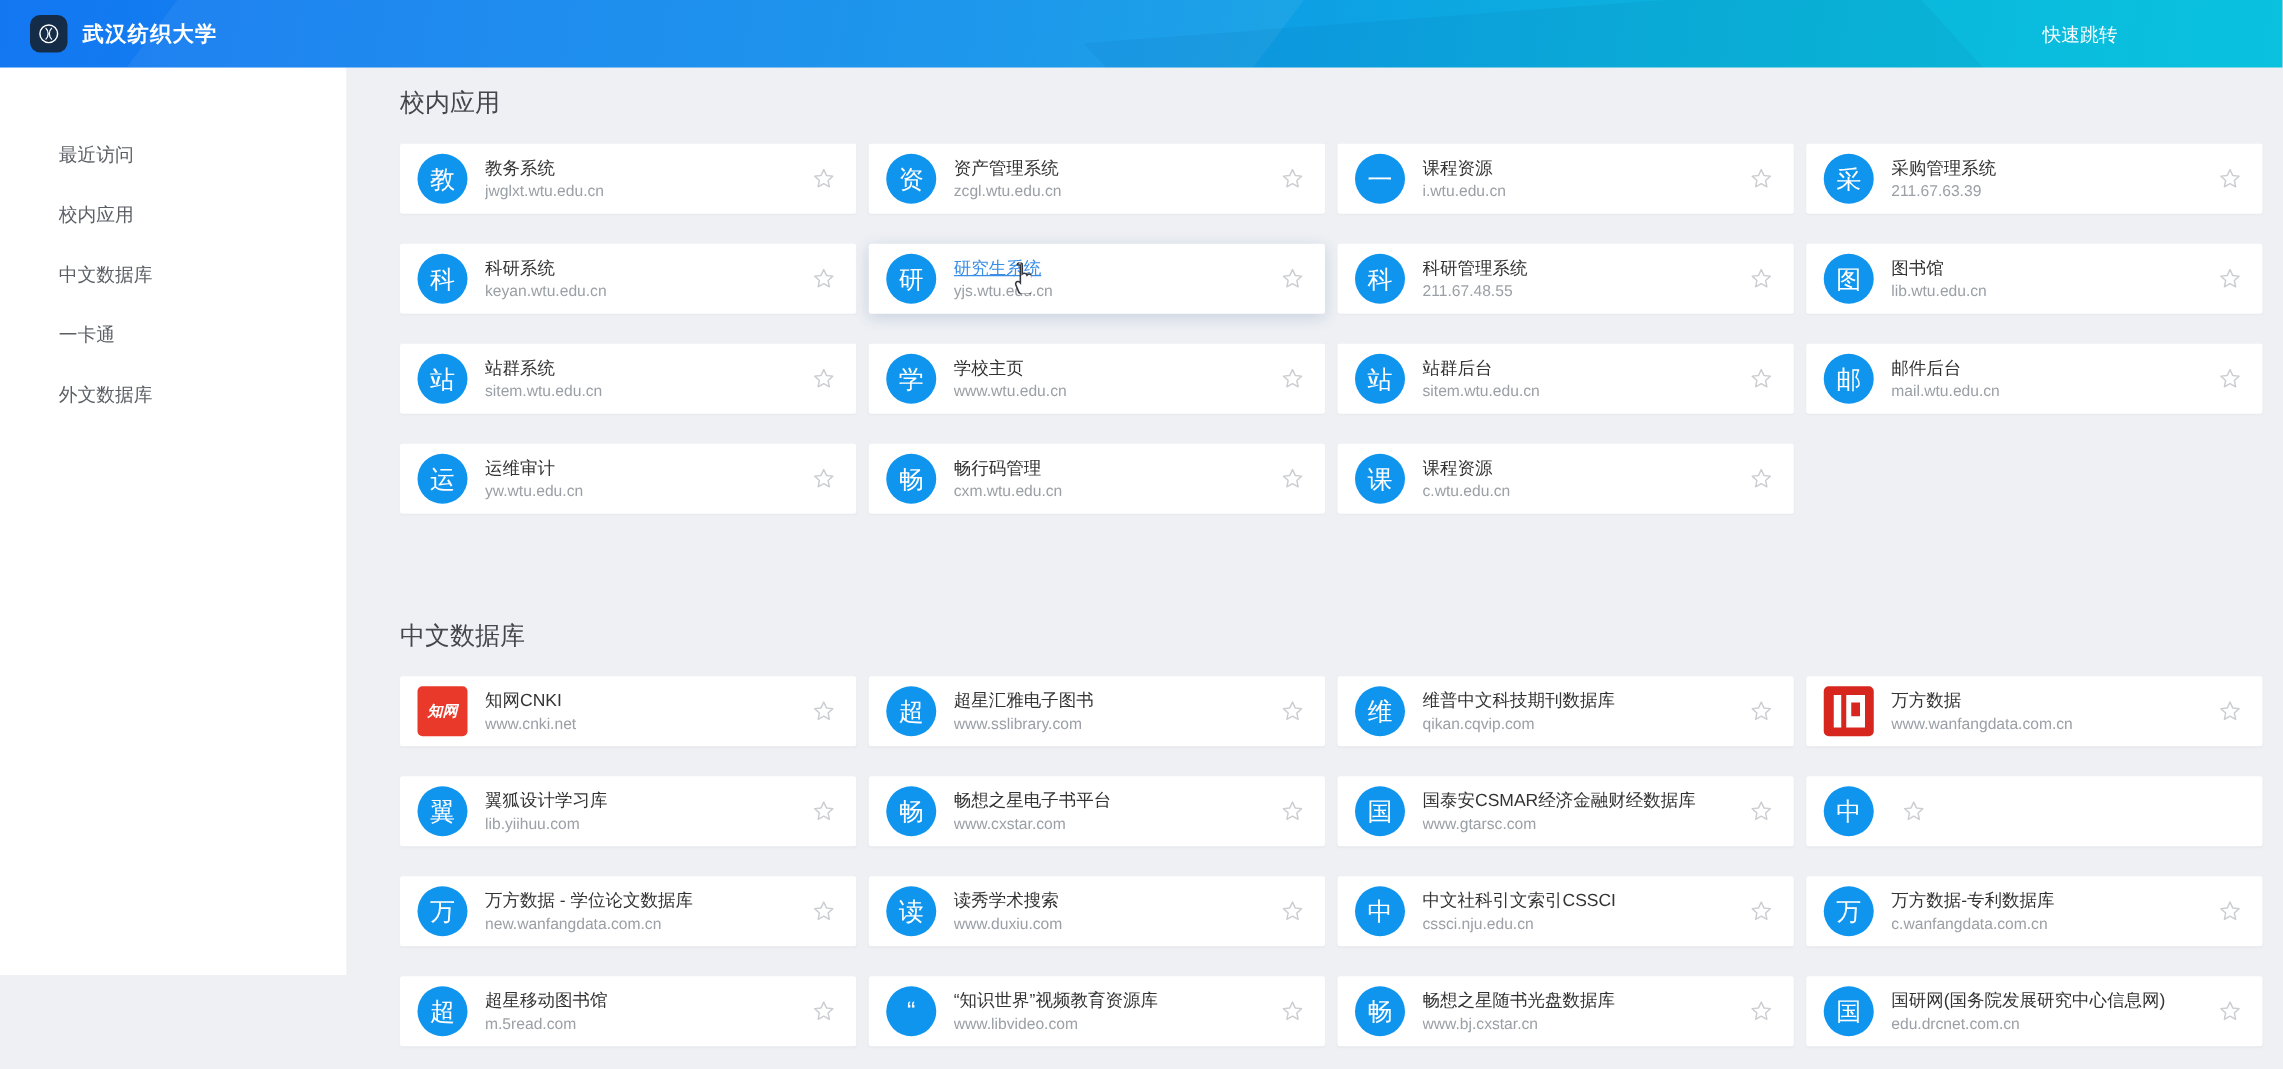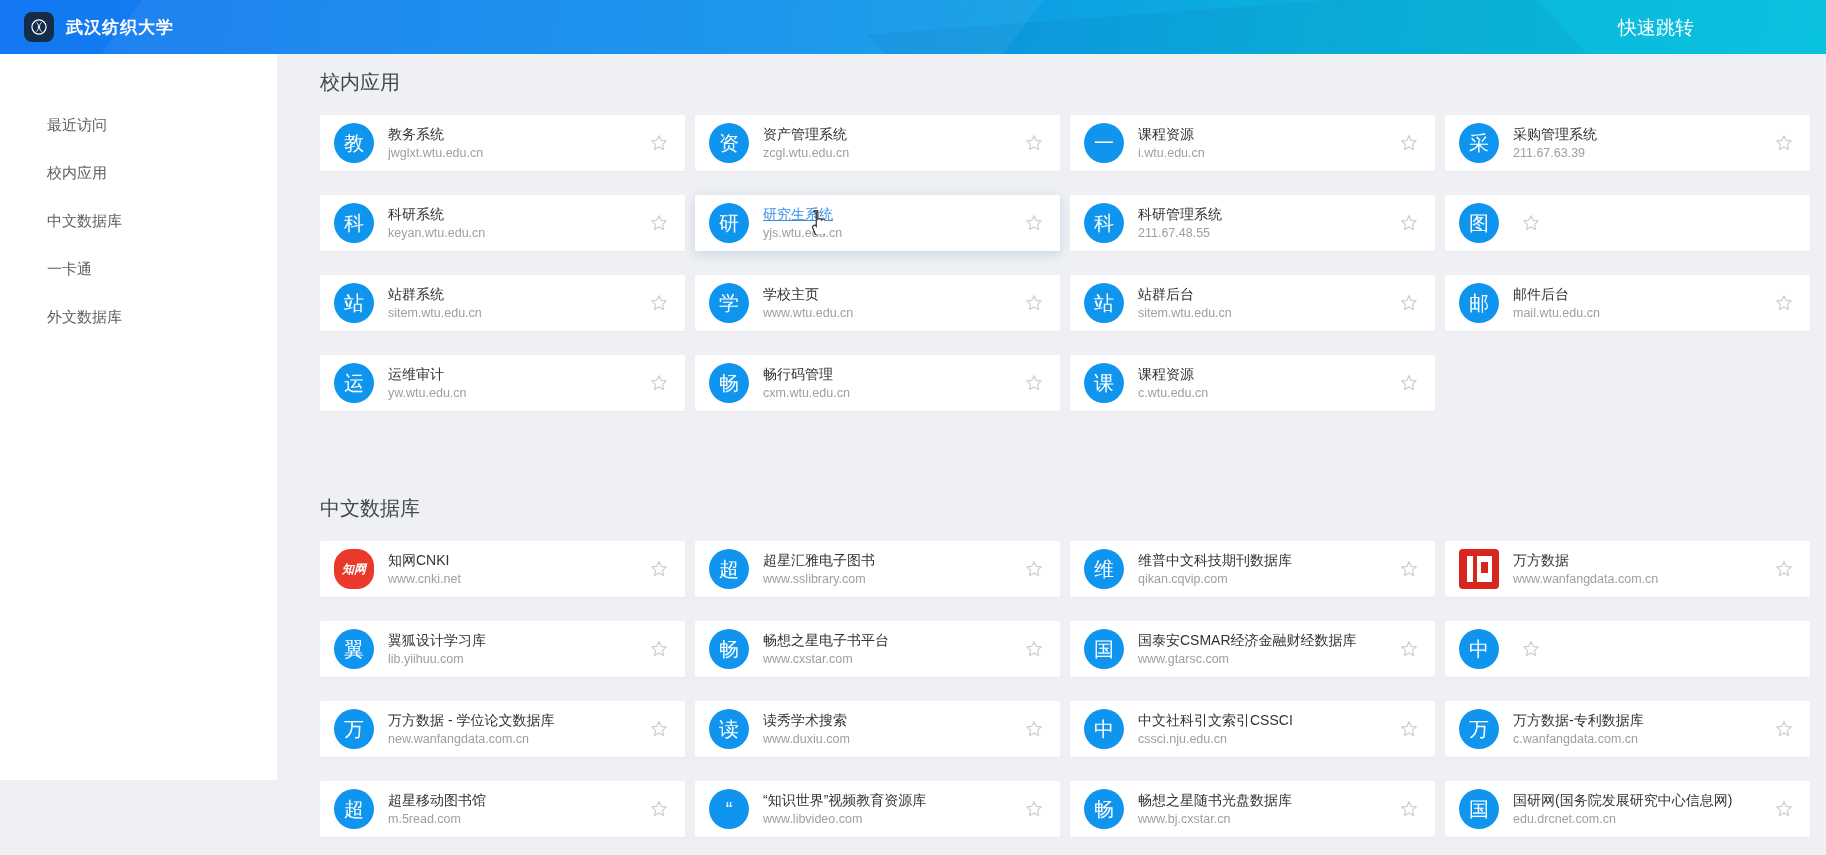--- a/index.html
+++ b/index.html
@@ -12,21 +12,21 @@
     display:flex; align-items:center; overflow:hidden; }
   .topbar::before { content:""; position:absolute; left:120px; top:-30px; width:900px; height:120px;
     background:rgba(255,255,255,0.06); transform:skewX(-35deg) rotate(3deg); }
   .topbar::after { content:""; position:absolute; left:900px; top:10px; width:700px; height:120px;
     background:rgba(0,40,90,0.05); transform:skewX(40deg) rotate(-4deg); }
   .logo-badge { width:30px; height:30px; margin-left:24px; border-radius:8px;
     background:#152c49; display:flex; align-items:center; justify-content:center; z-index:2; }
   .school-name { color:#fff; font-size:17px; font-weight:bold; margin-left:12px;
     letter-spacing:1px; z-index:2; }
   .quick-jump { position:absolute; right:132px; top:0; height:56px; display:flex;
-    align-items:center; color:#fff; font-size:19px; cursor:pointer; z-index:2; }
+    align-items:center; color:#fff; font-size:15px; cursor:pointer; z-index:2; }
 
   
   .sidebar { position:absolute; top:54px; left:0; width:277px; height:726px;
     background:#ffffff; z-index:10; }
   .side-item { margin:0 0 0 47px; height:48px; line-height:48px; font-size:15px;
     color:#5c6066; cursor:pointer; }
   .side-item:first-child { margin-top:47px; }
 
   
   .main { position:absolute; top:54px; left:277px; width:1549px; height:801px;
@@ -40,21 +40,21 @@
 
   
   .card { width:365px; height:56px; background:#fff; border-radius:2px;
     display:flex; align-items:center; padding:0 16px 0 14px; cursor:pointer;
     box-shadow:0 1px 2px rgba(0,0,0,0.03); position:relative; }
   .card.hovered { box-shadow:0 3px 12px rgba(20,60,120,0.16); }
   .app-icon { width:40px; height:40px; border-radius:50%; background:#1095ef;
     color:#fff; font-size:20px; display:flex; align-items:center; justify-content:center;
     flex:none; margin-right:14px; overflow:hidden; }
   .app-icon.sq { border-radius:4px; }
-  .app-icon.cnki { background:#e8392a; font-size:12px; font-style:italic; font-weight:bold;border-radius:17px; }
+  .app-icon.cnki { background:#e8392a; font-size:12px; font-style:italic; font-weight:bold; }
   .card-text { flex:1; min-width:0; overflow:hidden; }
   .card-title { font-size:14px; color:#333; font-weight:500; line-height:17px;
     margin-bottom:3px; white-space:nowrap; overflow:hidden; }
   .card.hovered .card-title { color:#3a8ee6; text-decoration:underline; }
   .card-url { font-size:12.5px; color:#9aa0a6; line-height:15px; white-space:nowrap; overflow:hidden; }
   .fav-star { flex:none; margin-left:8px; display:flex; }
 
   
   .wf { position:relative; width:40px; height:40px; background:#d6261e; border-radius:4px; }
   .wf i { position:absolute; background:#fff; }
@@ -176,20 +176,24 @@
     </div>
     <span class="fav-star">
       <svg width="20" height="20" viewBox="0 0 24 24">
         <path d="M12 3.2l2.6 5.6 6.1.7-4.5 4.2 1.2 6-5.4-3-5.4 3 1.2-6-4.5-4.2 6.1-.7z" fill="none" stroke="#cbcdd1" stroke-width="1.4" stroke-linejoin="round"></path>
       </svg>
     </span>
   </div>
 
   <div class="card">
     <div class="app-icon">图</div>
+    <div class="card-text">
+      <div class="card-title">图书馆</div>
+      <div class="card-url">lib.wtu.edu.cn</div>
+    </div>
     <span class="fav-star">
       <svg width="20" height="20" viewBox="0 0 24 24">
         <path d="M12 3.2l2.6 5.6 6.1.7-4.5 4.2 1.2 6-5.4-3-5.4 3 1.2-6-4.5-4.2 6.1-.7z" fill="none" stroke="#cbcdd1" stroke-width="1.4" stroke-linejoin="round"></path>
       </svg>
     </span>
   </div>
 
   <div class="card">
     <div class="app-icon">站</div>
     <div class="card-text">

